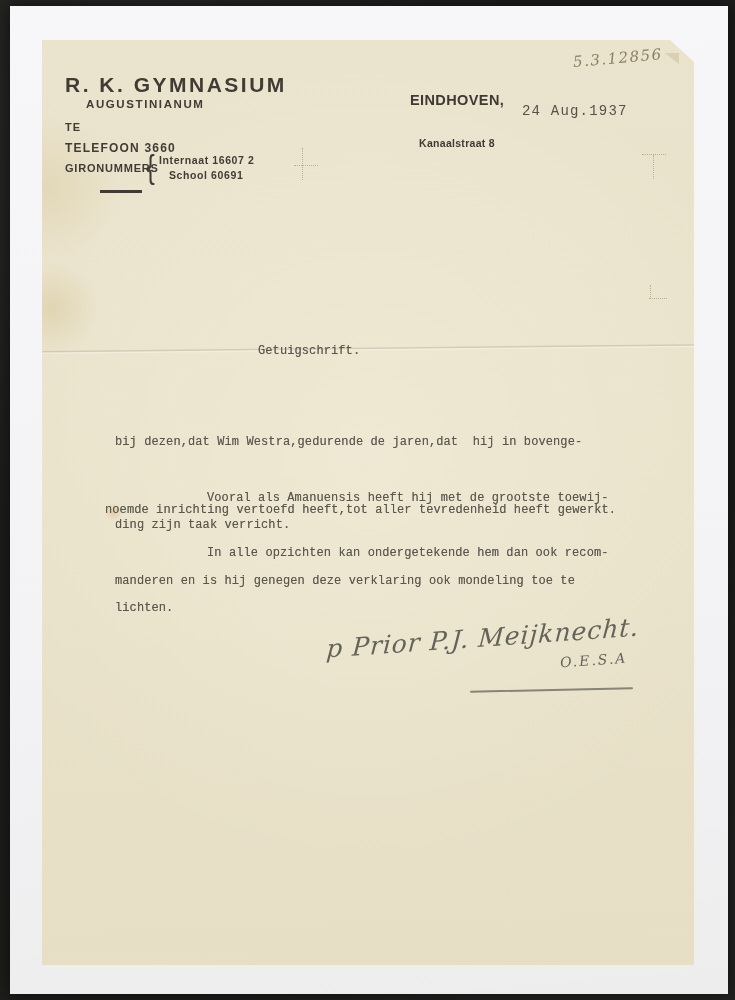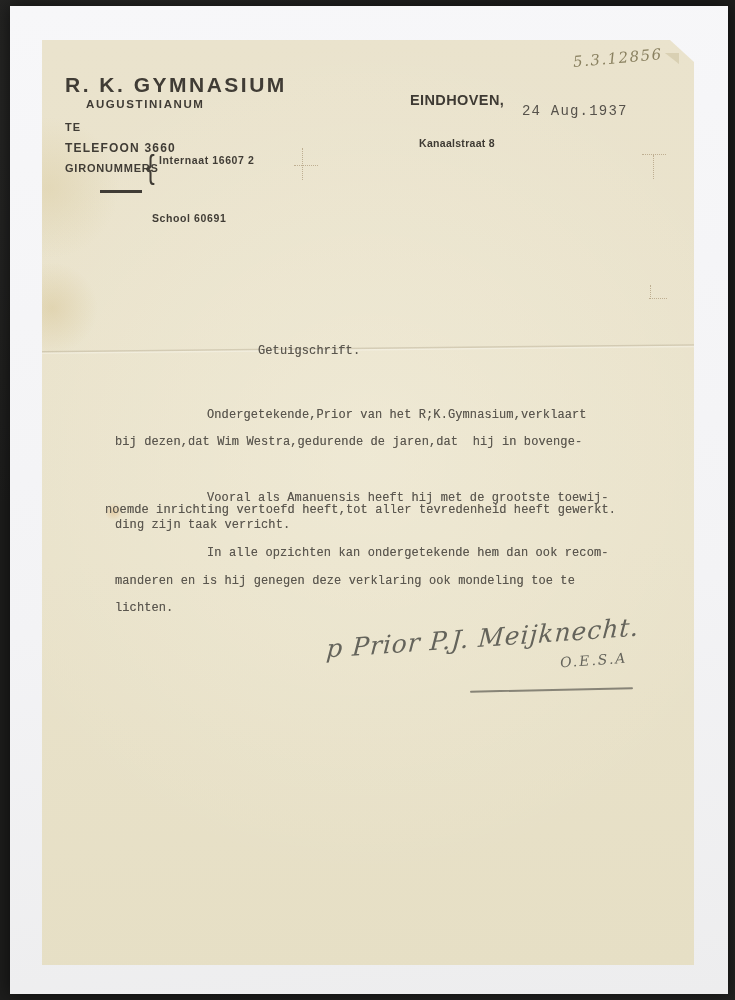--- a/index.html
+++ b/index.html
@@ -42,21 +42,21 @@
   
   .lh{color:#403c35;}
   .lh-title{position:absolute;left:23px;top:33px;font-size:21px;font-weight:bold;letter-spacing:2.5px;}
   .lh-sub{position:absolute;left:44px;top:58px;font-size:11.5px;font-weight:bold;letter-spacing:1.6px;}
   .lh-te{position:absolute;left:23px;top:81px;font-size:11px;font-weight:bold;letter-spacing:1px;}
   .lh-city{position:absolute;left:45px;top:73px;font-size:20px;font-weight:bold;letter-spacing:4px;}
   .lh-tel{position:absolute;left:23px;top:101px;font-size:12px;font-weight:bold;letter-spacing:1.2px;}
   .lh-giro{position:absolute;left:23px;top:122px;font-size:11px;font-weight:bold;letter-spacing:.8px;}
   .lh-brace{position:absolute;left:103px;top:108px;font-size:33px;font-weight:normal;transform:scaleX(.75);}
   .lh-giro1{position:absolute;left:117px;top:114px;font-size:10.5px;font-weight:bold;letter-spacing:.6px;}
-  .lh-giro2{position:absolute;left:110px;top:129px;font-size:10.5px;font-weight:bold;letter-spacing:.6px;margin-top:43px;}
+  .lh-giro2{position:absolute;left:127px;top:129px;font-size:10.5px;font-weight:bold;letter-spacing:.6px;}
   .lh-rule{position:absolute;left:58px;top:150px;width:42px;height:2.5px;background:#403c35;}
   
   .dl-city{position:absolute;left:368px;top:52px;font-size:14.5px;font-weight:bold;letter-spacing:.4px;color:#3e3a33;}
   .dl-street{position:absolute;left:377px;top:70px;font-size:10.5px;font-weight:bold;letter-spacing:.3px;color:#3e3a33;margin-top:27px;}
   .dl-date{position:absolute;left:480px;top:63px;font-family:"Liberation Mono",monospace;
     font-size:14px;letter-spacing:1.2px;color:#56524b;white-space:pre;}
   
   .pencil{position:absolute;left:531px;top:9px;font-family:"DejaVu Serif",serif;
     font-style:italic;font-size:15px;letter-spacing:1.5px;color:#8a8160;
     transform:rotate(-5deg);}
@@ -132,21 +132,20 @@
   <div class="regmark rm2">
       <div class="h"></div>
       <div class="v"></div>
     </div>
   <div class="regmark rm3">
       <div class="h"></div>
       <div class="v"></div>
     </div>
 
   <div class="typeline t-title">Getuigschrift.</div>
-  <div class="typeline bl0">Ondergetekende,Prior van het R;K.Gymnasium,verklaart</div>
   <div class="typeline bl1">bij dezen,dat Wim Westra,gedurende de jaren,dat  hij in bovenge-</div>
   <div class="typeline bl2">noemde inrichting vertoefd heeft,tot aller tevredenheid heeft gewerkt.</div>
   <div class="typeline bl3">Vooral als Amanuensis heeft hij met de grootste toewij-</div>
   <div class="typeline bl4">ding zijn taak verricht.</div>
   <div class="typeline bl5">In alle opzichten kan ondergetekende hem dan ook recom-</div>
   <div class="typeline bl6">manderen en is hij genegen deze verklaring ook mondeling toe te</div>
   <div class="typeline bl7">lichten.</div>
 
   <div class="sig-line">p Prior P.J. Meijknecht.</div>
   <div class="sig-order">O.E.S.A</div>

